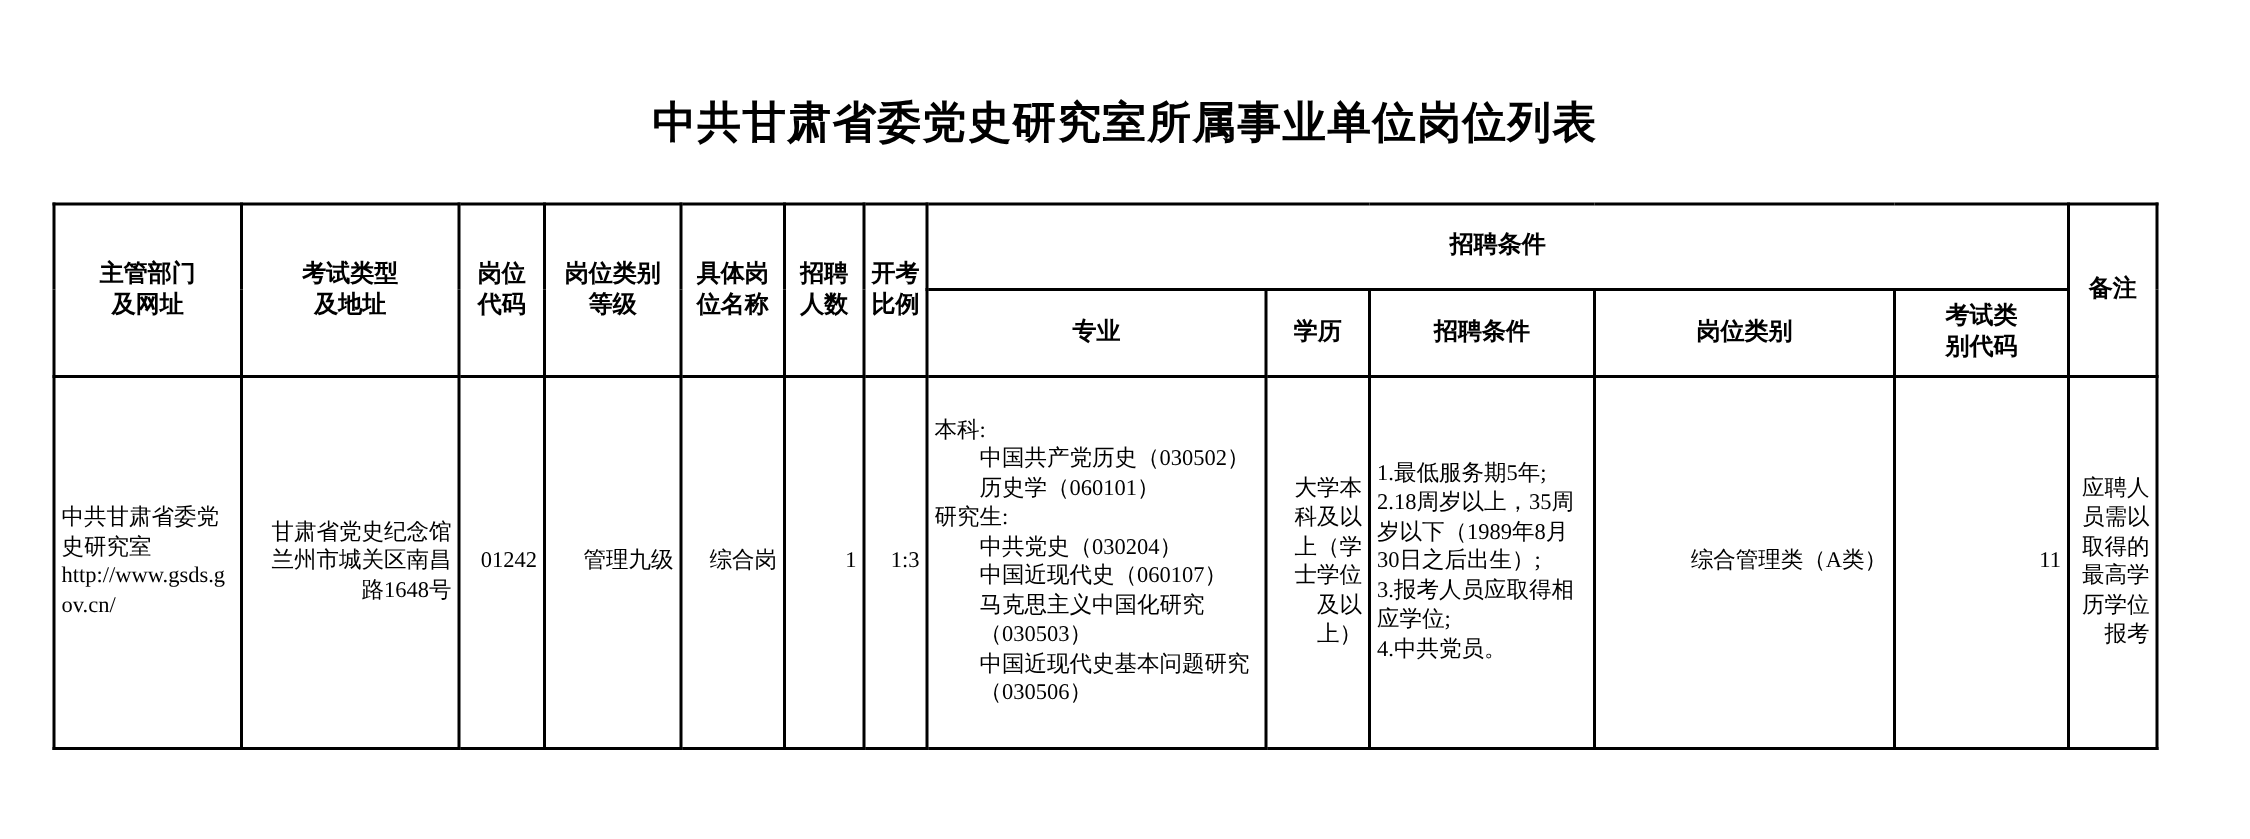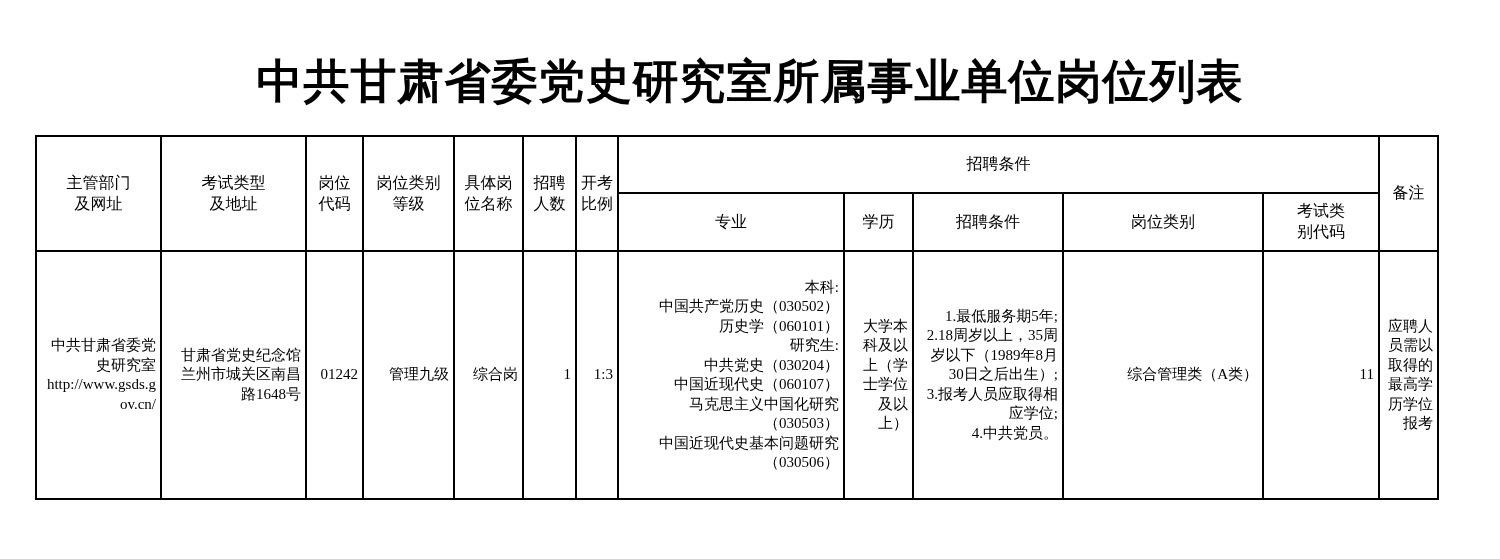--- a/index.html
+++ b/index.html
@@ -15,21 +15,21 @@
     height: 559px;
     background: #ffffff;
     overflow: hidden;
   }
   .doc-title {
     margin: 0;
     padding-top: 56px;
     height: 52px;
     line-height: 52px;
     text-align: center;
-    font-size: 46px;
+    font-size: 29px;
     font-weight: bold;
     letter-spacing: 1px;
   }
   table.positions {
     border-collapse: collapse;
     table-layout: fixed;
     width: 1402px;
     margin: 27px 0 0 35px;
     font-size: 15px;
   }
@@ -37,27 +37,27 @@
   table.positions td {
     border: 2px solid #000000;
     padding: 2px 4px;
     vertical-align: middle;
     white-space: pre-line;
     line-height: 1.3;
     overflow: hidden;
   }
   table.positions th {
     font-size: 16px;
-    font-weight: normal;
+    font-weight: bold;
     text-align: center;
   }
   tr.hdr-row-1 { height: 57px; }
   tr.hdr-row-2 { height: 58px; margin-left: 45px; }
   tr.data-row  { height: 248px; }
-  .al { text-align: right; }
+  .al { text-align: left; }
   .ac { text-align: right; }
   .break-all { word-break: break-all; }
 </style>
 </head>
 <body>
 
 <div class="page">
 
   <h1 class="doc-title">中共甘肃省委党史研究室所属事业单位岗位列表</h1>
 

